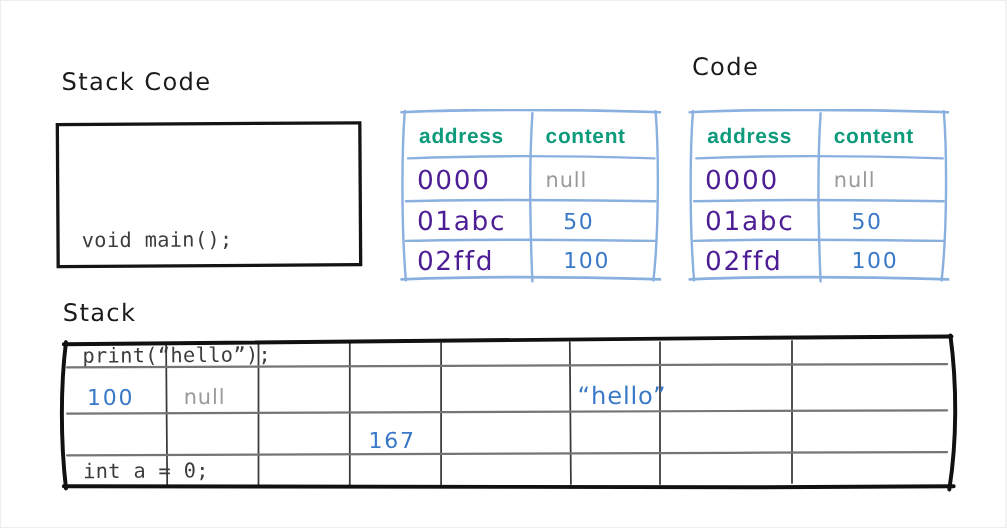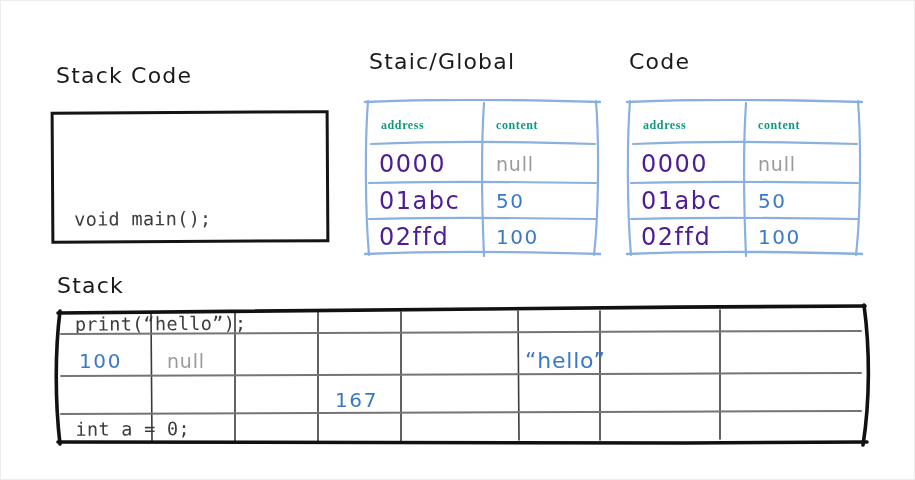--- a/index.html
+++ b/index.html
@@ -65,22 +65,22 @@
     left: 0; top: 0;
     width: 100%; height: 100%;
   }
   .mem-cell {
     position: absolute;
     display: flex;
     align-items: center;
     white-space: nowrap;
   }
   .mem-head {
-    font-family: Liberation Serif, serif;
-    font-size: 12px;
+    font-family: Liberation Sans, sans-serif;
+    font-size: 19px;
     font-weight: 700;
     color: #0e9b7c;
     letter-spacing: 0.6px;
   }
   .mem-addr {
     font-family: "DejaVu Sans", sans-serif;
     font-size: 24px;
     color: #4c1d95;
     letter-spacing: 1.5px;
   }
@@ -88,20 +88,21 @@
     font-family: "DejaVu Sans", sans-serif;
     font-size: 19px;
     color: #9a9a9a;
     letter-spacing: 0.8px;
   }
   .mem-val-num {
     font-family: "DejaVu Sans", sans-serif;
     font-size: 20px;
     color: #3a78c8;
     letter-spacing: 1.5px;
+    margin-left: 16px;
   }
 
   
   #heap-box {
     position: absolute;
     left: 56px; top: 308px;
     width: 806px; height: 134px;
   }
   .heap-svg { position: absolute; left: -8px; top: -8px; }
   .heap-cell {
@@ -144,21 +145,20 @@
   <div class="hand-title" style="left:55px; top:62px;text-align:center;">Stack Code</div>
 
   <div id="code-box">
     <div id="code-lines">
       <span class="code-line">void main();</span>
       <span class="code-line">print(“hello”);</span>
       <span class="code-line">int a = 0;</span>
     </div>
   </div>
 
-  <div class="hand-title" style="left:368px; top:48px;">Staic/Global</div>
 
   <div class="mem-table" id="static-table" style="left:362px; top:98px;">
     <svg class="mem-grid" viewBox="0 0 238 158" preserveAspectRatio="none">
 
       <path d="M5,2 C2,40 2,110 6,156" stroke="#8ab0e0" stroke-width="2.2" fill="none" stroke-linecap="round"></path>
       <path d="M233,2 C236,40 236,112 231,156" stroke="#8ab0e0" stroke-width="2.2" fill="none" stroke-linecap="round"></path>
 
       <path d="M2,3 C70,0 170,1 237,3" stroke="#8ab0e0" stroke-width="2.4" fill="none" stroke-linecap="round"></path>
 
       <path d="M8,45 C80,42 170,43 232,45" stroke="#8ab0e0" stroke-width="2.2" fill="none" stroke-linecap="round"></path>

